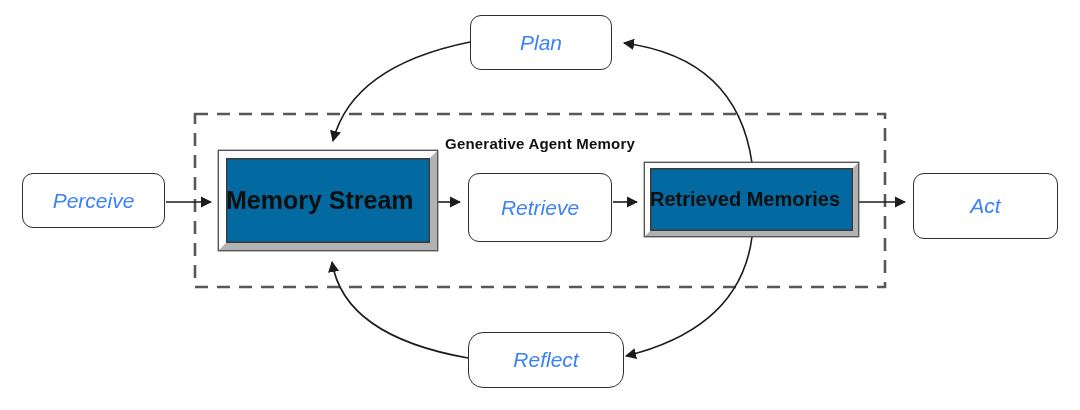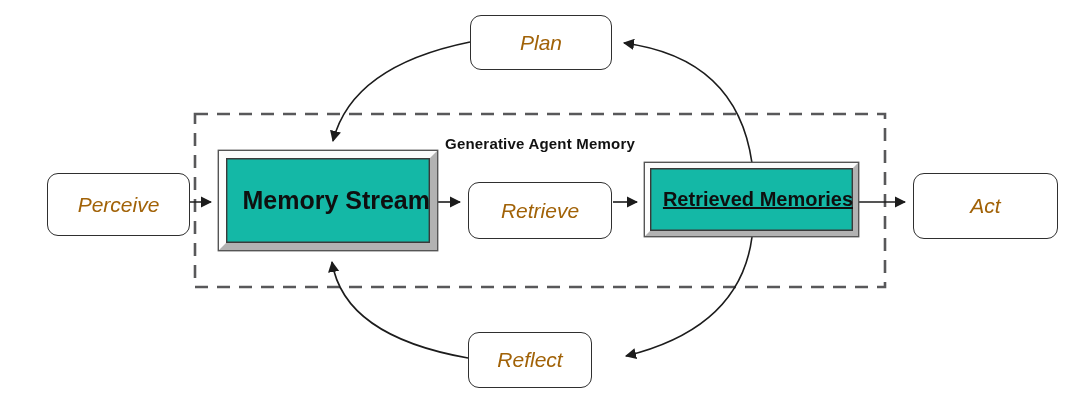--- a/index.html
+++ b/index.html
@@ -5,37 +5,37 @@
   html,body{margin:0;padding:0;background:#ffffff;}
   #stage{
     position:relative;width:1080px;height:410px;background:#ffffff;overflow:hidden;
     font-family:"Liberation Sans","DejaVu Sans",sans-serif;color:#1c1c1c;
   }
   #arrow-layer{position:absolute;left:0;top:0;width:1080px;height:410px;}
   .rbox{
     position:absolute;box-sizing:border-box;background:#ffffff;
     border:1.8px solid #2f2f2f;border-radius:11px;
     display:flex;align-items:center;justify-content:center;
-    font-style:italic;font-size:21px;color:#a16207;
+    font-style:italic;font-size:21px;color:#3b82f6;
   }
   .frame3d{
-    position:absolute;box-sizing:border-box;background:#14b8a6;
+    position:absolute;box-sizing:border-box;background:#0369a1;
     border:7px solid;border-color:#fbfbfb #b2b2b2 #b2b2b2 #fdfdfd;
     box-shadow:0 0 0 1.4px #555555, inset 0 0 0 1.4px #3a3a3a;
-    display:flex;align-items:center;justify-content:flex-end;
+    display:flex;align-items:center;justify-content:flex-start;
     font-weight:bold;color:#0f0f0f;
   }
-  .frame3d.thin{border-width:5px;text-decoration:underline;}
+  .frame3d.thin{border-width:5px;}
   #node-memory-stream{left:219px;top:151px;width:218px;height:99px;font-size:25px;}
   #node-retrieved-memories{left:645px;top:163px;width:213px;height:73px;font-size:20px;}
-  #node-perceive{left:22px;top:173px;width:143px;height:63px;margin-left:25px;}
+  #node-perceive{left:22px;top:173px;width:143px;height:55px;}
   #node-act{left:913px;top:173px;width:145px;height:66px;}
-  #node-retrieve{left:468px;top:182px;width:144px;height:57px;}
+  #node-retrieve{left:468px;top:173px;width:144px;height:69px;}
   #node-plan{left:470px;top:15px;width:142px;height:55px;}
-  #node-reflect{left:468px;top:332px;width:124px;height:56px;}
+  #node-reflect{left:468px;top:332px;width:156px;height:56px;border-radius:15px;}
   #container-label{
     position:absolute;left:195px;top:126px;width:690px;text-align:center;
     font-weight:bold;font-size:15px;letter-spacing:0.2px;color:#111111;margin-top:9px;
   }
 </style>
 </head>
 <body>
 
 <div id="stage">
 

